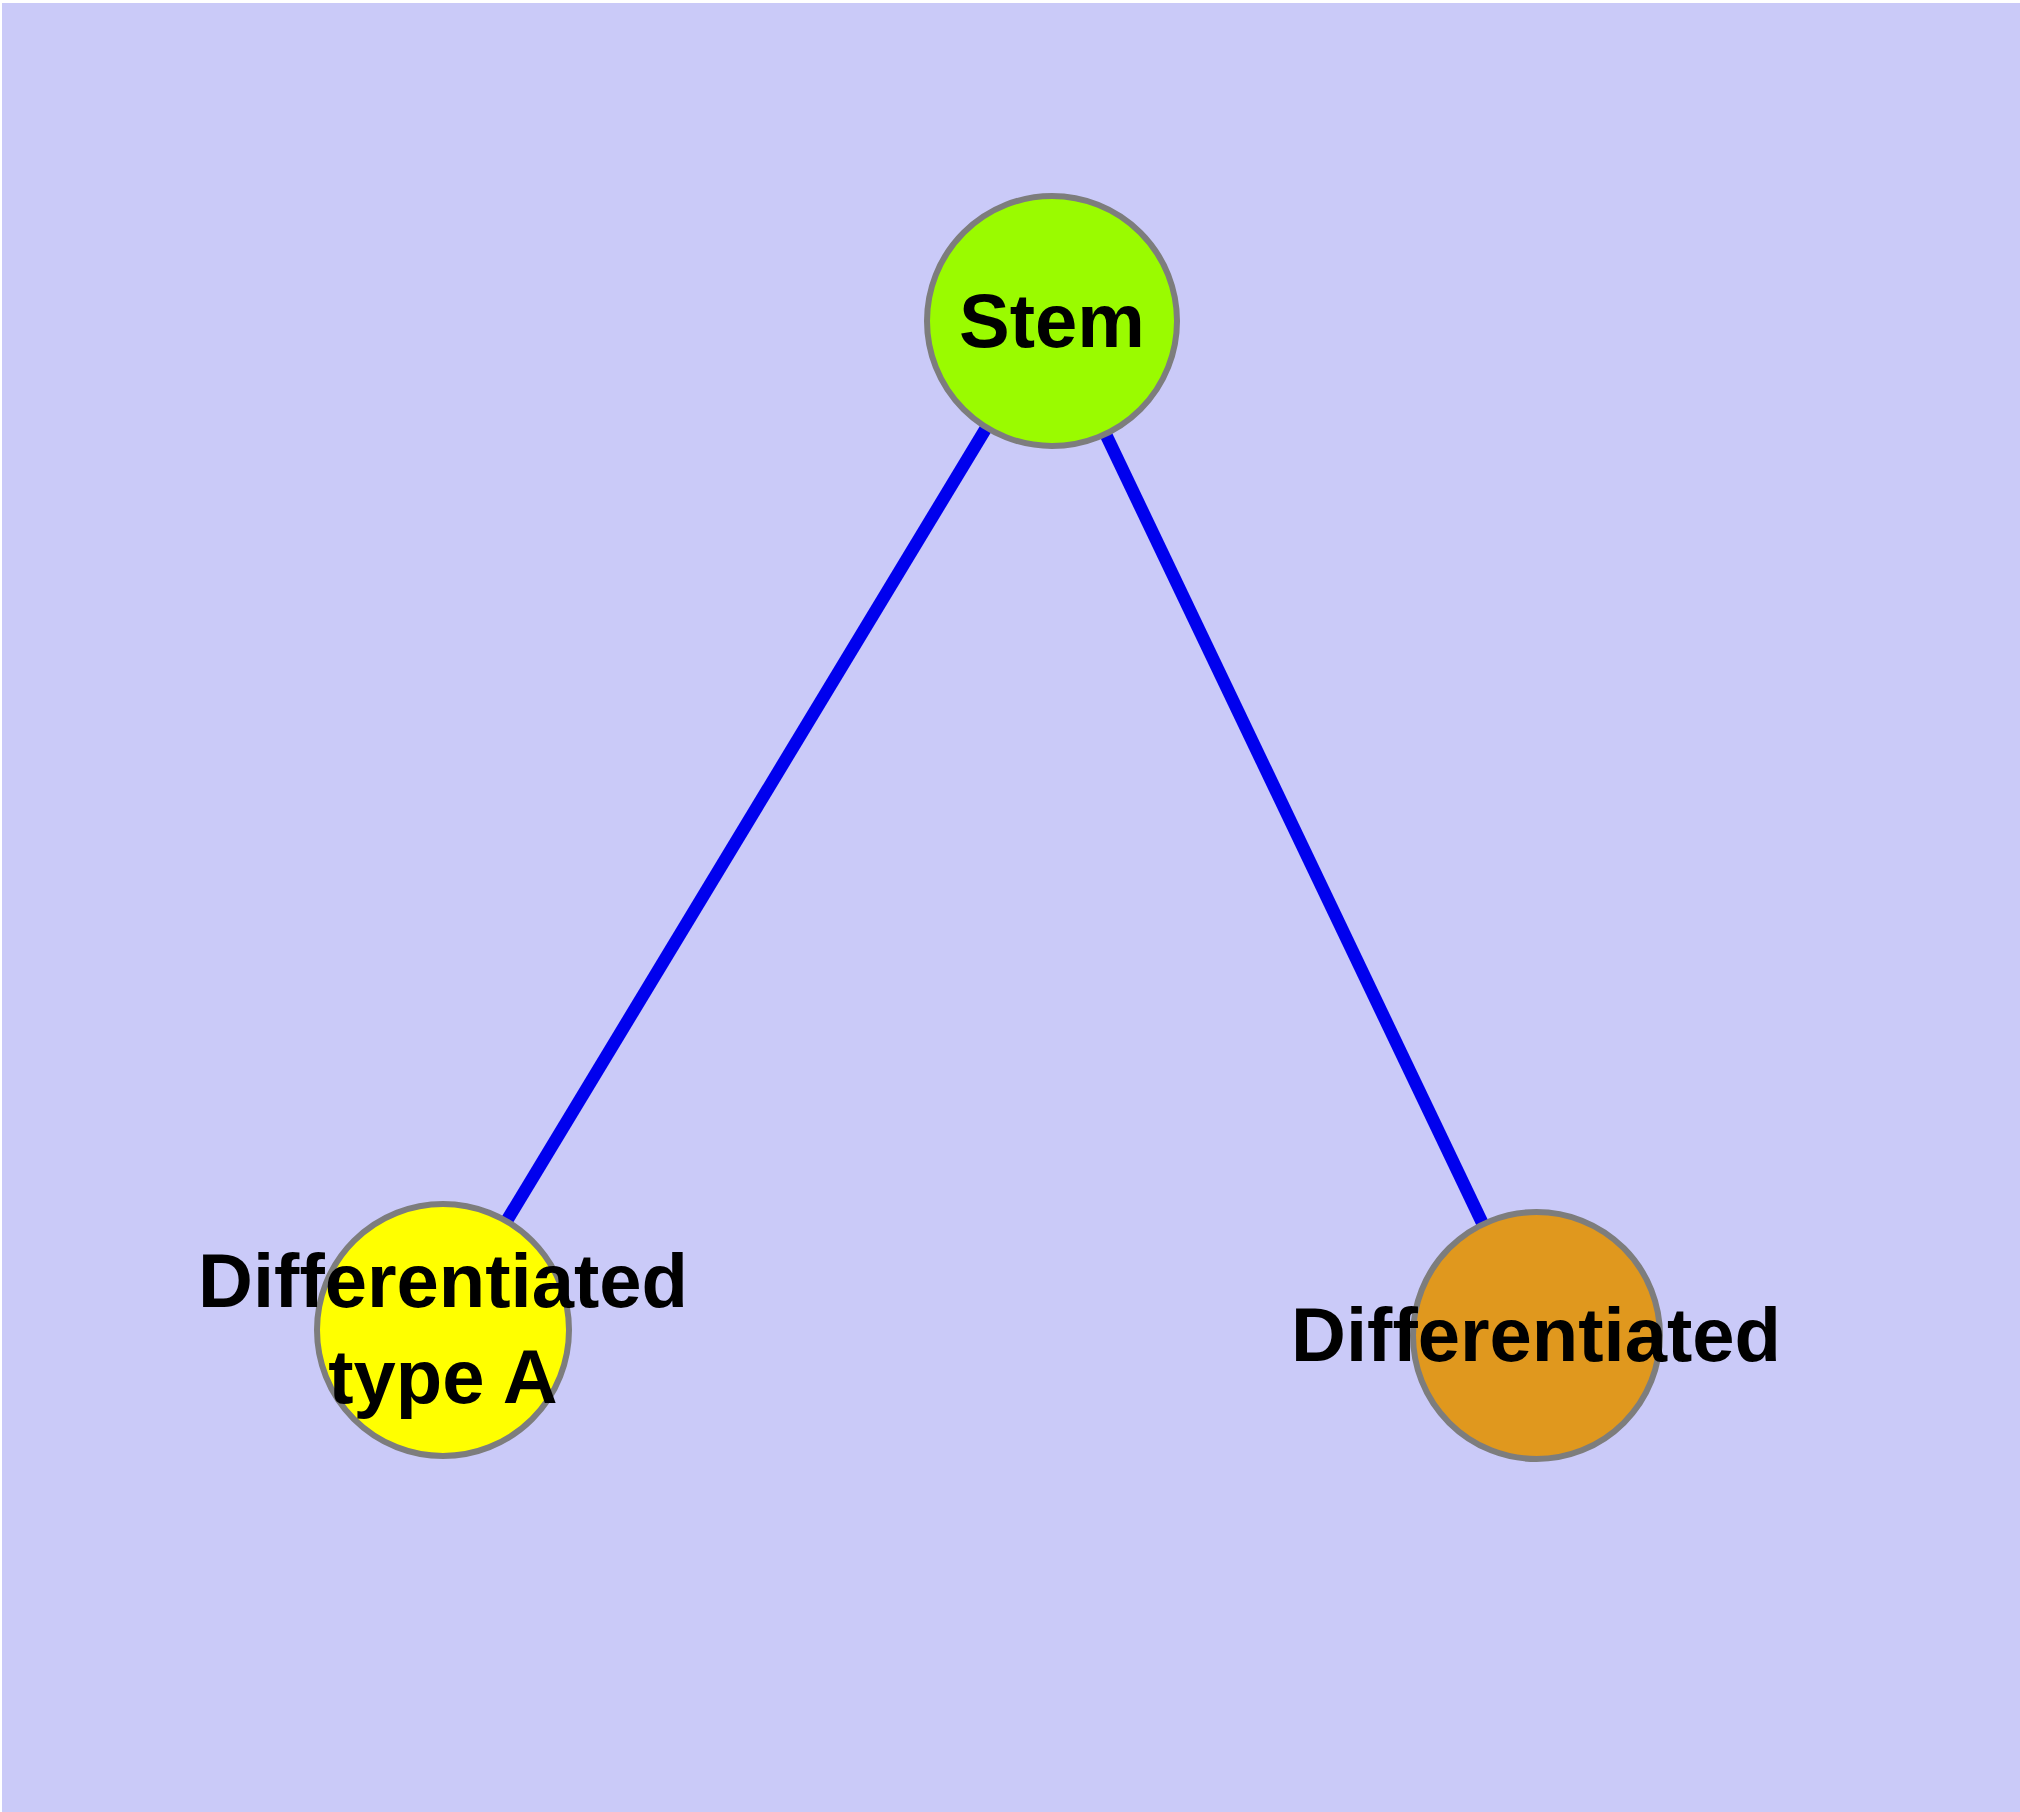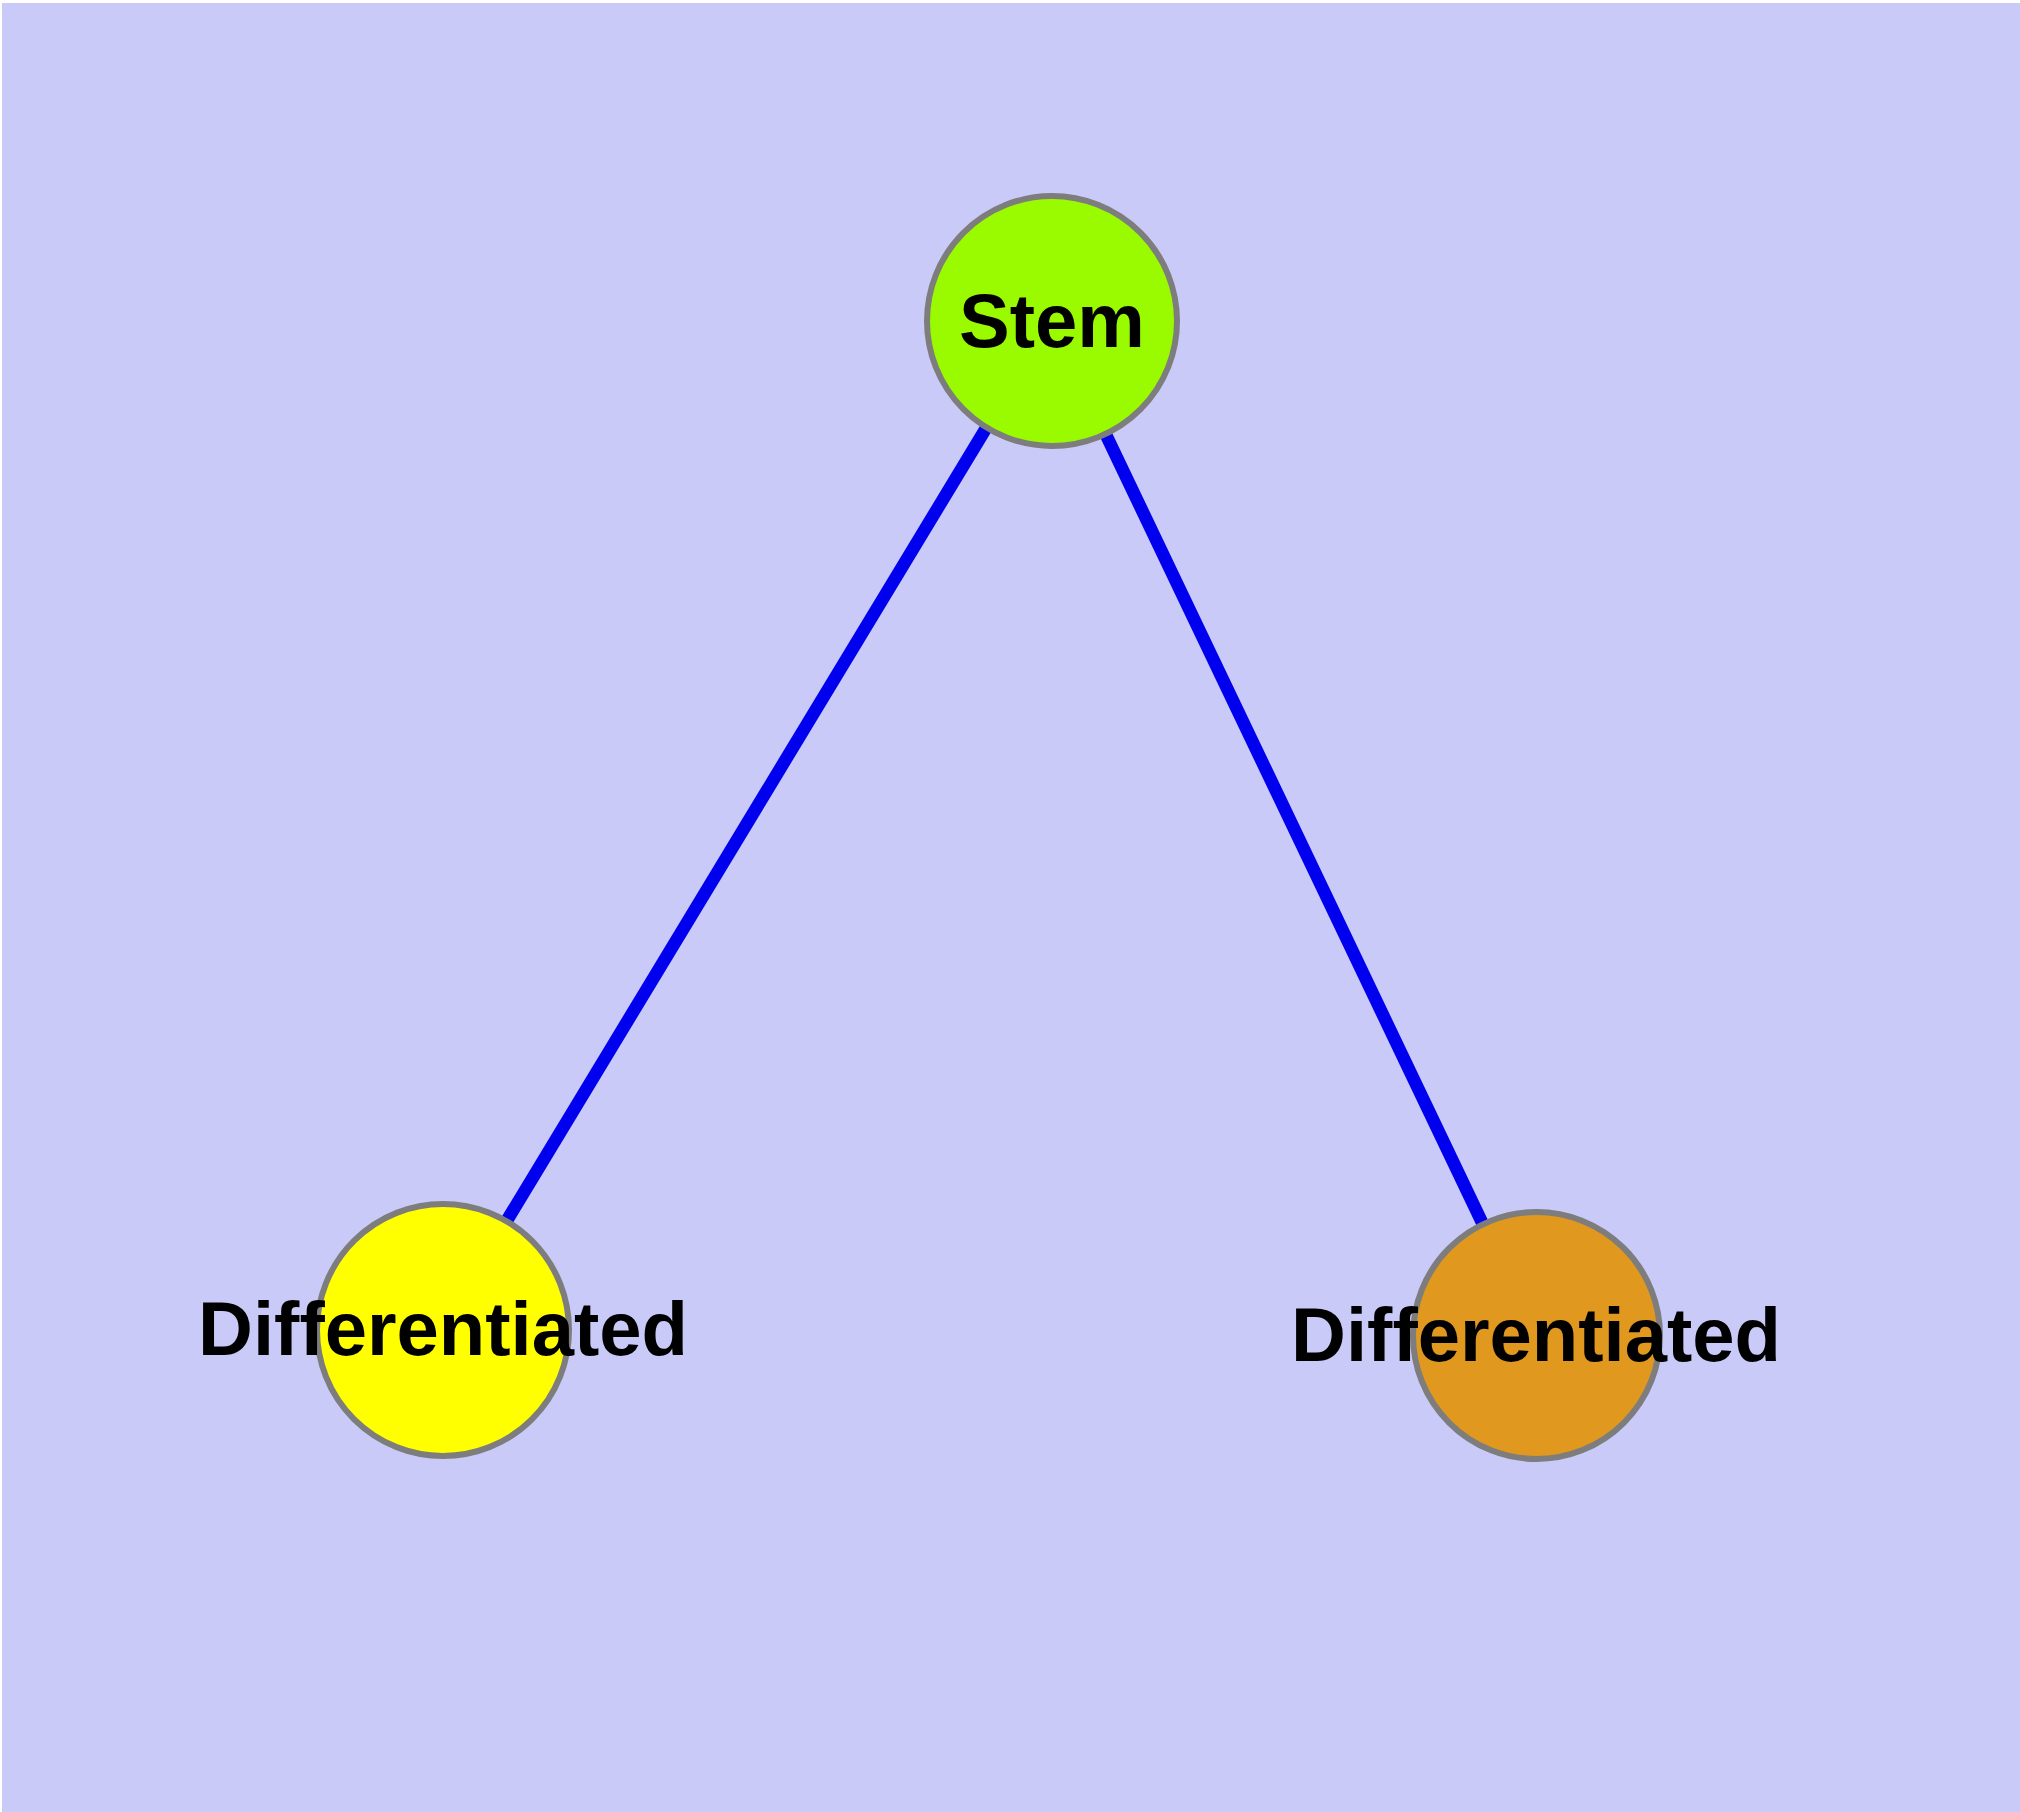--- a/index.html
+++ b/index.html
@@ -49,20 +49,21 @@
   <div class="node" style="left: 922px; top: 190px; width: 256px; height: 256px; background: rgb(154, 251, 0); border: 6px solid rgb(125, 125, 125);"></div>
   <div class="node" style="left: 312px; top: 1198px; width: 258px; height: 258px; background: rgb(255, 255, 0); border: 6px solid rgb(125, 125, 125);"></div>
   <div class="node" style="left: 1408px; top: 1206px; width: 253px; height: 253px; background: rgb(224, 152, 30); border: 6px solid rgb(125, 125, 125);"></div>
 
   <div class="node-label" style="left: 1050px; top: 318px; color: rgb(0, 0, 0); font-size: 76px; line-height: 96px;">
     <span class="line">Stem</span>
   </div>
 
   <div class="node-label" style="left: 441px; top: 1326px; color: rgb(0, 0, 0); font-size: 76px; line-height: 96px;">
     <span class="line">Differentiated</span>
+    <span class="line">type A</span>
   </div>
 
   <div class="node-label" style="left: 1534px; top: 1332px; color: rgb(0, 0, 0); font-size: 76px; line-height: 96px;">
     <span class="line">Differentiated</span>
   </div>
 
 </div>
 
 
 </body></html>

